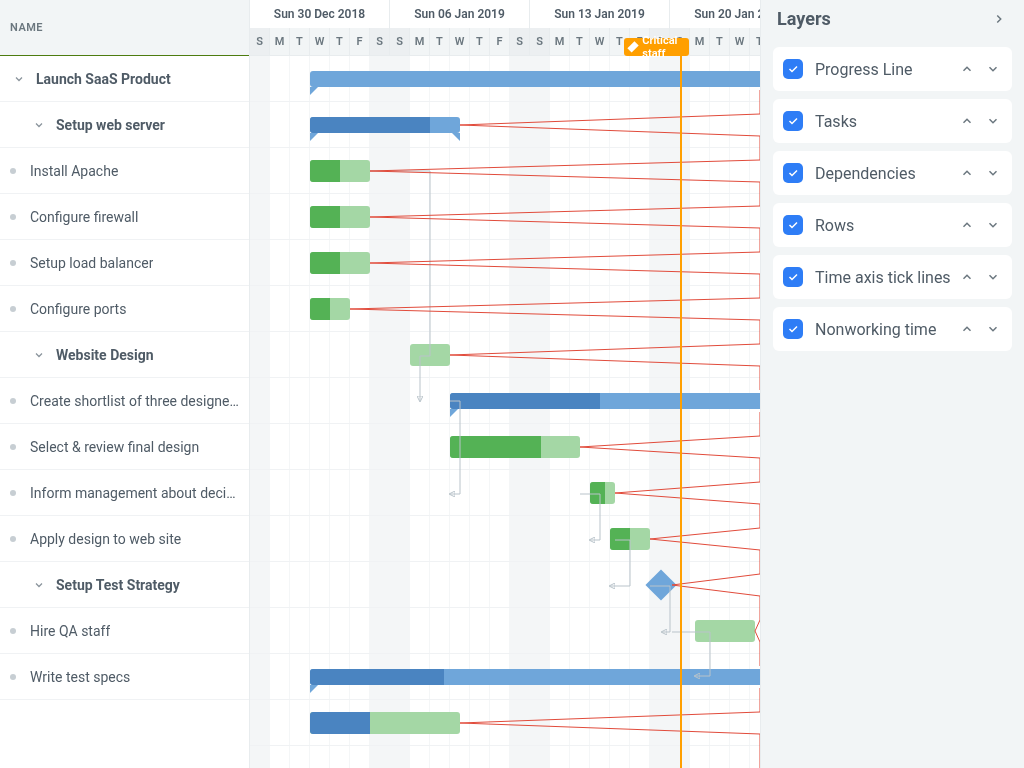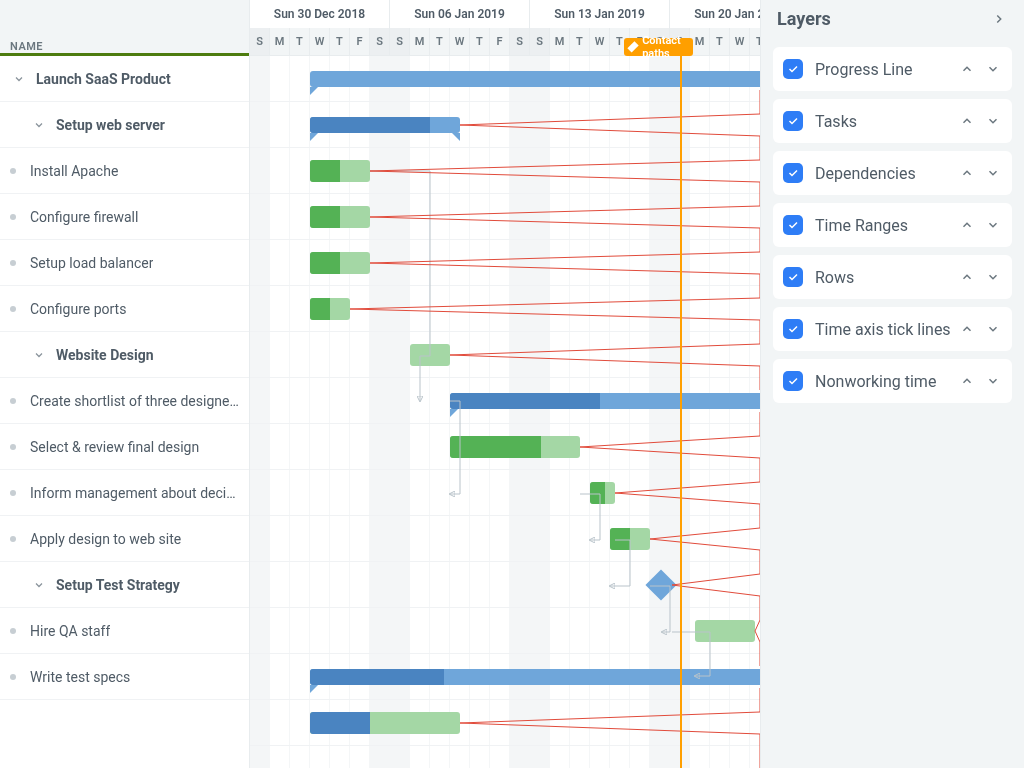--- a/index.html
+++ b/index.html
@@ -1,21 +1,21 @@
 <!DOCTYPE html>
 <html><head>
 <meta charset="utf-8">
 <style>
 *{box-sizing:border-box;margin:0;padding:0}
 body{font-family:-apple-system,BlinkMacSystemFont,"Segoe UI",Roboto,sans-serif;font-size:13px;color:#4f5b66;overflow:hidden;width:1024px;height:768px;position:relative;background:#fff}
 .app{display:flex;width:1024px;height:768px}
 
 
 .tree{width:250px;border-right:1px solid #e8ecee;flex:0 0 250px;background:#fff}
-.tree-header{height:56px;background:#f2f5f6;display:flex;align-items:flex-end;padding:0 10px;font-size:11px;font-weight:600;color:#6b777f;letter-spacing:0.5px;border-bottom:3px solid #4d7c0f}
+.tree-header{height:56px;background:#f2f5f6;display:flex;align-items:center;padding:0 10px;font-size:11px;font-weight:600;color:#6b777f;letter-spacing:0.5px;border-bottom:1px solid #4d7c0f}
 .tree-rows{overflow:hidden}
 .tree-row{height:46px;display:flex;align-items:center;padding:0 10px;border-bottom:1px solid #f0f2f4;font-size:14px;color:#4f5b66;white-space:nowrap;overflow:hidden;text-overflow:ellipsis}
 .tree-row.lvl0{font-weight:700}
 .tree-row.lvl1{padding-left:30px;font-weight:700}
 .tree-row.lvl2{font-weight:400}
 .exp-icon{display:inline-flex;width:18px;height:18px;margin-right:8px;align-items:center;justify-content:center;color:#8a949c;flex:0 0 18px}
 .dot{width:6px;height:6px;border-radius:50%;background:#c7ced3;margin-right:14px;flex:0 0 6px}
 .row-label{overflow:hidden;text-overflow:ellipsis;white-space:nowrap}
 
 
@@ -349,21 +349,21 @@
             <div class="bar task sum-blue" style="left: 60px; width: 150px;">
               <div class="done" style="width: 40%;"></div>
             </div>
           </div>
           <div class="gantt-row" style="top: 690px;"></div>
         </div>
 
       <div class="now-line" id="now-line" style="left: 430px;">
         <div class="now-marker">
           <span class="diamond-mkr"></span>
-          <span>Contact paths</span>
+          <span>Critical staff</span>
         </div>
       </div>
     </div>
   </div>
 
   <div class="layers">
     <div class="layers-head">
       <span class="layers-title">Layers</span>
       <span class="mv">
         <svg width="14" height="14" viewBox="0 0 24 24" fill="none" stroke="currentColor" stroke-width="2.5">
@@ -431,80 +431,60 @@
               </svg>
             </span>
           </span>
         </div>
         <div class="layer-item">
           <span class="chk">
             <svg viewBox="0 0 24 24" fill="none" stroke="#fff" stroke-width="3">
               <path d="M5 12l5 5L20 7"></path>
             </svg>
           </span>
-          <span class="layer-name">Time Ranges</span>
+          <span class="layer-name">Rows</span>
           <span class="move-btns">
             <span class="mv">
               <svg width="14" height="14" viewBox="0 0 24 24" fill="none" stroke="currentColor" stroke-width="2.5">
                 <path d="M18 15l-6-6-6 6"></path>
               </svg>
             </span>
             <span class="mv">
               <svg width="14" height="14" viewBox="0 0 24 24" fill="none" stroke="currentColor" stroke-width="2.5">
                 <path d="M6 9l6 6 6-6"></path>
               </svg>
             </span>
           </span>
         </div>
         <div class="layer-item">
           <span class="chk">
             <svg viewBox="0 0 24 24" fill="none" stroke="#fff" stroke-width="3">
               <path d="M5 12l5 5L20 7"></path>
             </svg>
           </span>
-          <span class="layer-name">Rows</span>
+          <span class="layer-name">Time axis tick lines</span>
           <span class="move-btns">
             <span class="mv">
               <svg width="14" height="14" viewBox="0 0 24 24" fill="none" stroke="currentColor" stroke-width="2.5">
                 <path d="M18 15l-6-6-6 6"></path>
               </svg>
             </span>
             <span class="mv">
               <svg width="14" height="14" viewBox="0 0 24 24" fill="none" stroke="currentColor" stroke-width="2.5">
                 <path d="M6 9l6 6 6-6"></path>
               </svg>
             </span>
           </span>
         </div>
         <div class="layer-item">
           <span class="chk">
             <svg viewBox="0 0 24 24" fill="none" stroke="#fff" stroke-width="3">
               <path d="M5 12l5 5L20 7"></path>
             </svg>
           </span>
-          <span class="layer-name">Time axis tick lines</span>
-          <span class="move-btns">
-            <span class="mv">
-              <svg width="14" height="14" viewBox="0 0 24 24" fill="none" stroke="currentColor" stroke-width="2.5">
-                <path d="M18 15l-6-6-6 6"></path>
-              </svg>
-            </span>
-            <span class="mv">
-              <svg width="14" height="14" viewBox="0 0 24 24" fill="none" stroke="currentColor" stroke-width="2.5">
-                <path d="M6 9l6 6 6-6"></path>
-              </svg>
-            </span>
-          </span>
-        </div>
-        <div class="layer-item">
-          <span class="chk">
-            <svg viewBox="0 0 24 24" fill="none" stroke="#fff" stroke-width="3">
-              <path d="M5 12l5 5L20 7"></path>
-            </svg>
-          </span>
           <span class="layer-name">Nonworking time</span>
           <span class="move-btns">
             <span class="mv">
               <svg width="14" height="14" viewBox="0 0 24 24" fill="none" stroke="currentColor" stroke-width="2.5">
                 <path d="M18 15l-6-6-6 6"></path>
               </svg>
             </span>
             <span class="mv">
               <svg width="14" height="14" viewBox="0 0 24 24" fill="none" stroke="currentColor" stroke-width="2.5">
                 <path d="M6 9l6 6 6-6"></path>

